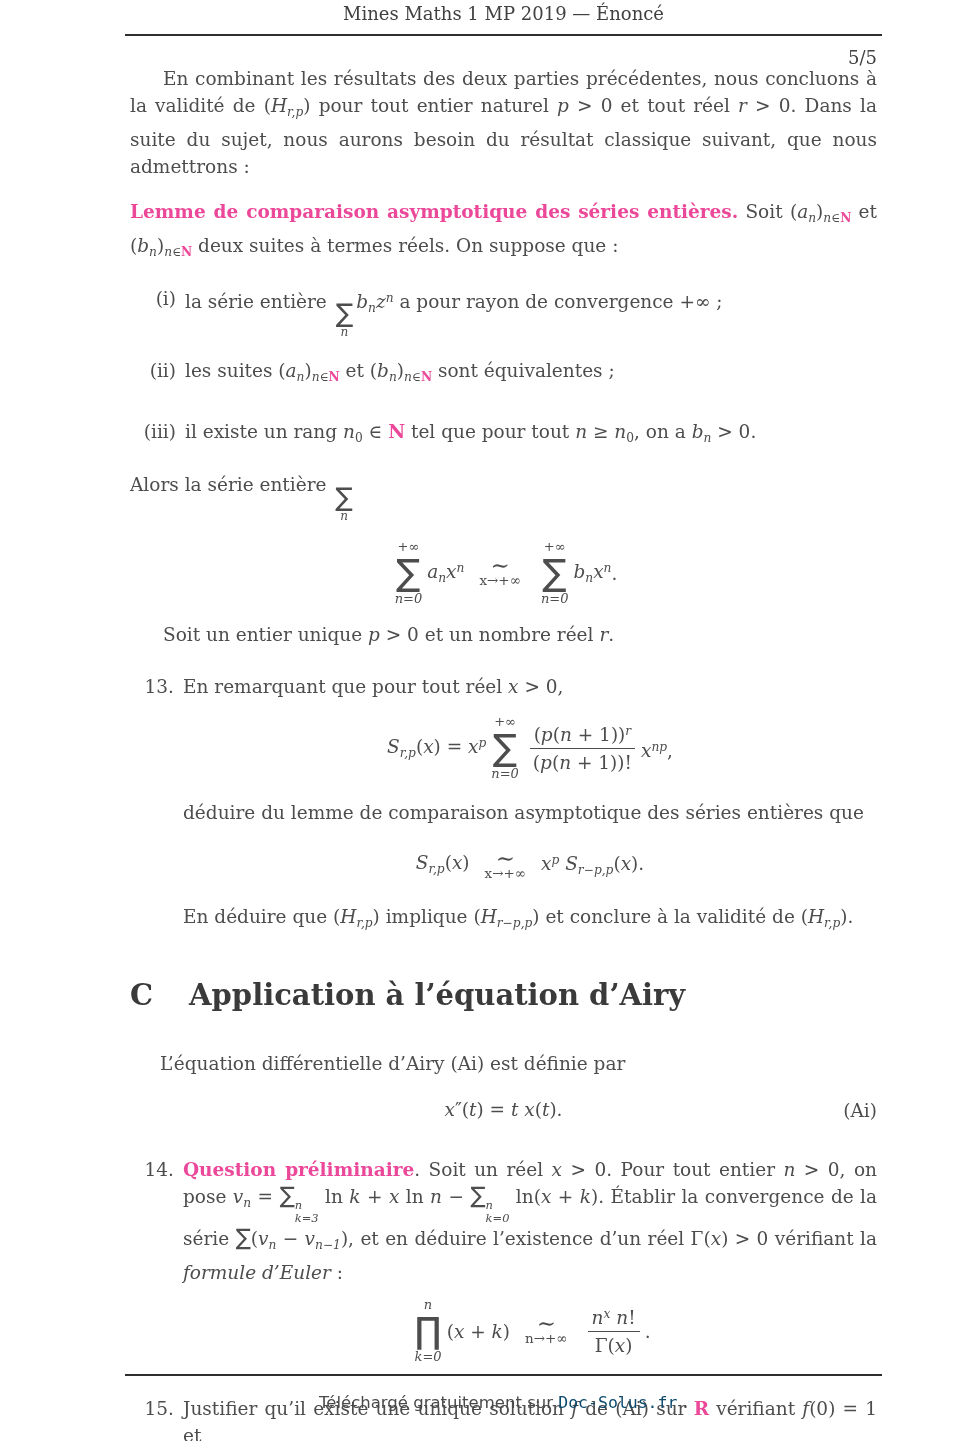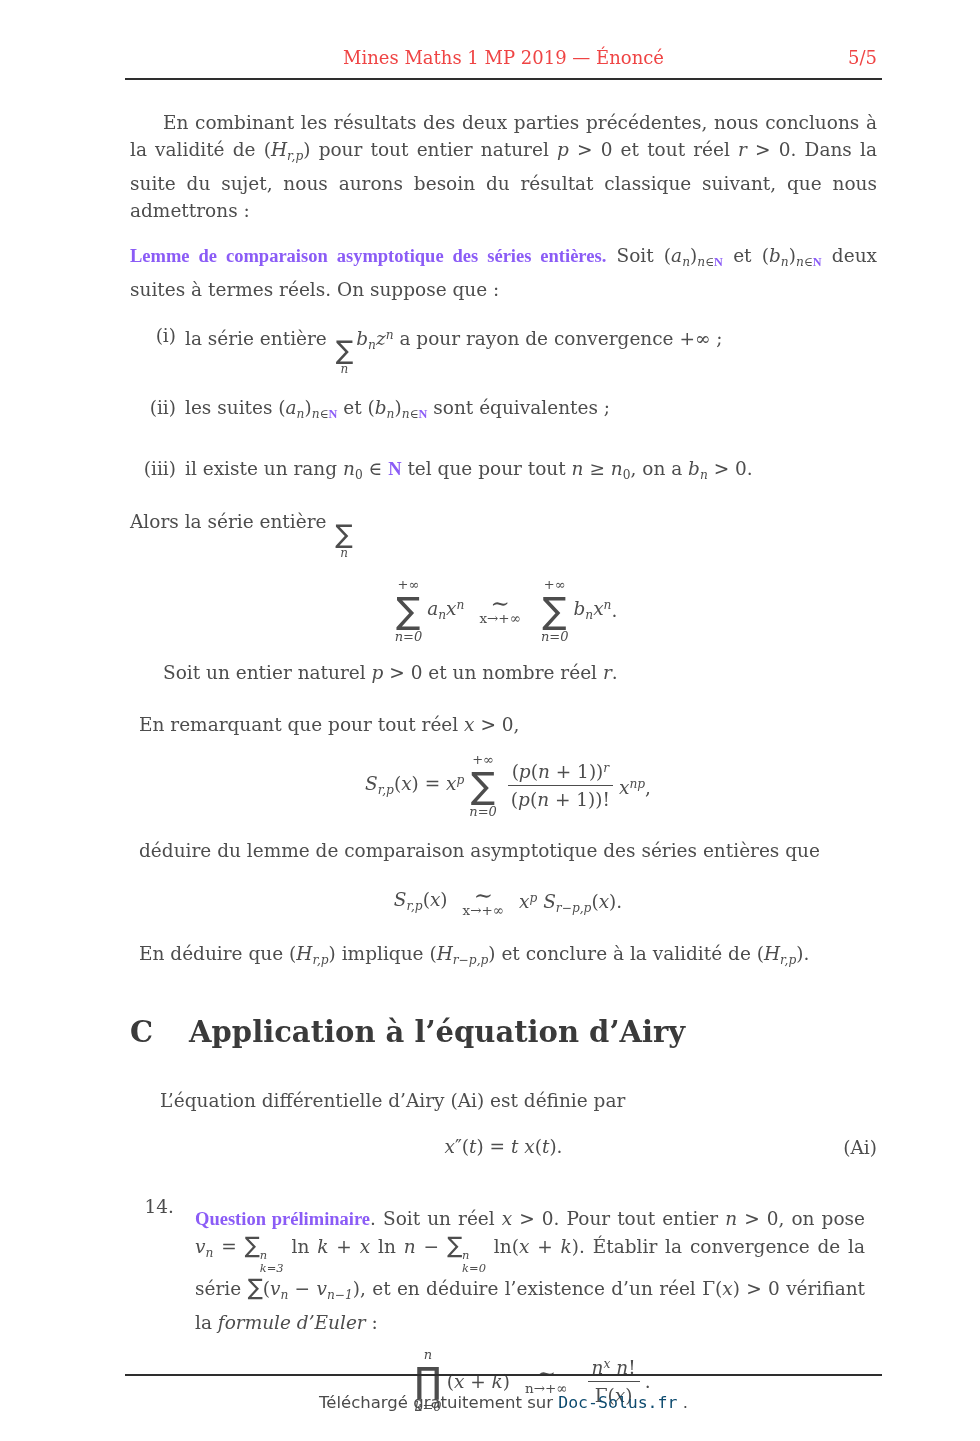--- a/index.html
+++ b/index.html
@@ -8,29 +8,29 @@
     width:980px;height:1441px;
     background:#ffffff;
     overflow:hidden;
     color:#4d4d4d;
     font-family:"DejaVu Serif","Liberation Serif","DejaVu Sans",serif;
     font-size:18.5px;
     line-height:27px;
   }
   .content{margin:0 103px 0 130px;}
   
-  .header{position:relative;padding-top:44px;font-size:18px;color:#ef4444;}
+  .header{position:relative;font-size:18px;color:#404040;}
   .header-title{text-align:center;}
   .header-page{position:absolute;right:0;top:44px;}
   .hrule{border:none;border-top:2px solid #2e2e2e;margin:7px -5px 0 -5px;}
   
   .para{text-align:justify;}
   .indent{text-indent:33px;}
   .it{font-style:italic;}
-  .bf{font-weight:bold;color:#8b5cf6;font-family:Liberation Serif, serif;}
+  .bf{font-weight:bold;color:#ec4899;}
   .sub{font-size:66%;vertical-align:-0.32em;}
   .sup{font-size:66%;vertical-align:0.48em;}
   .sub.it,.sup.it{font-style:italic;}
   .sub.bf{font-weight:bold;}
   .op{font-size:122%;font-family:"DejaVu Sans",sans-serif;line-height:1;}
   .supsub{display:inline-flex;flex-direction:column;align-items:flex-start;
           vertical-align:-0.5em;font-size:62%;line-height:1.15;font-style:italic;}
   
   .romitem{display:flex;}
   .romlabel{flex:none;width:46px;text-align:right;margin-right:9px;}
@@ -138,23 +138,24 @@
       </span>
       <span class="bigop">
         <span class="blim">+∞</span>
         <span class="bop">∑</span>
         <span class="blim it">n=0</span>
       </span>
       <span><span class="it">b</span><span class="sub it">n</span><span class="it">x</span><span class="sup it">n</span></span>
       <span>.</span>
     </div>
 
-    <p class="para indent p-soit"><span>Soit un entier naturel </span><span class="it">p</span><span> &gt; 0 et un nombre réel </span><span class="it">r</span><span>.</span></p>
+    <p class="para indent p-soit"><span>Soit un entier unique </span><span class="it">p</span><span> &gt; 0 et un nombre réel </span><span class="it">r</span><span>.</span></p>
 
     <div class="numitem q13">
+      <span class="numlabel">13.</span>
       <div class="numbody">
         <p class="para" style="margin:0"><span>En remarquant que pour tout réel </span><span class="it">x</span><span> &gt; 0,</span></p>
 
         <div class="deq eq-srp">
           <span><span class="it">S</span><span class="sub it">r,p</span><span>(</span><span class="it">x</span><span>) = </span><span class="it">x</span><span class="sup it">p</span></span>
           <span class="bigop">
             <span class="blim">+∞</span>
             <span class="bop">∑</span>
             <span class="blim it">n=0</span>
           </span>
@@ -188,21 +189,21 @@
     <p class="para p-airy" style="text-indent:30px"><span>L’équation différentielle d’Airy (Ai) est définie par</span></p>
 
     <div class="deq eq-airy">
       <span><span class="it">x</span><span>″</span><span>(</span><span class="it">t</span><span>) = </span><span class="it">t</span><span> </span><span class="it">x</span><span>(</span><span class="it">t</span><span>).</span></span>
       <span class="eqtag">(Ai)</span>
     </div>
 
     <div class="numitem q14">
       <span class="numlabel">14.</span>
       <div class="numbody">
-        <p class="para" style="margin:12px"><span class="bf">Question préliminaire</span><span>. Soit un réel </span><span class="it">x</span><span> &gt; 0. Pour tout entier </span><span class="it">n</span><span> &gt; 0, on pose </span><span class="it">v</span><span class="sub it">n</span><span> = </span><span class="op">∑</span><span class="supsub">
+        <p class="para" style="margin:0"><span class="bf">Question préliminaire</span><span>. Soit un réel </span><span class="it">x</span><span> &gt; 0. Pour tout entier </span><span class="it">n</span><span> &gt; 0, on pose </span><span class="it">v</span><span class="sub it">n</span><span> = </span><span class="op">∑</span><span class="supsub">
               <span>n</span>
               <span>k=3</span>
             </span><span> ln </span><span class="it">k</span><span> + </span><span class="it">x</span><span> ln </span><span class="it">n</span><span> − </span><span class="op">∑</span><span class="supsub">
               <span>n</span>
               <span>k=0</span>
             </span><span> ln(</span><span class="it">x</span><span> + </span><span class="it">k</span><span>). Établir la convergence de la série </span><span class="op">∑</span><span>(</span><span class="it">v</span><span class="sub it">n</span><span> − </span><span class="it">v</span><span class="sub it">n−1</span><span>), et en déduire l’existence d’un réel Γ(</span><span class="it">x</span><span>) &gt; 0 vérifiant la </span><span class="it">formule d’Euler</span><span> :</span></p>
 
         <div class="deq eq-euler">
           <span class="bigop">
             <span class="blim it">n</span>

